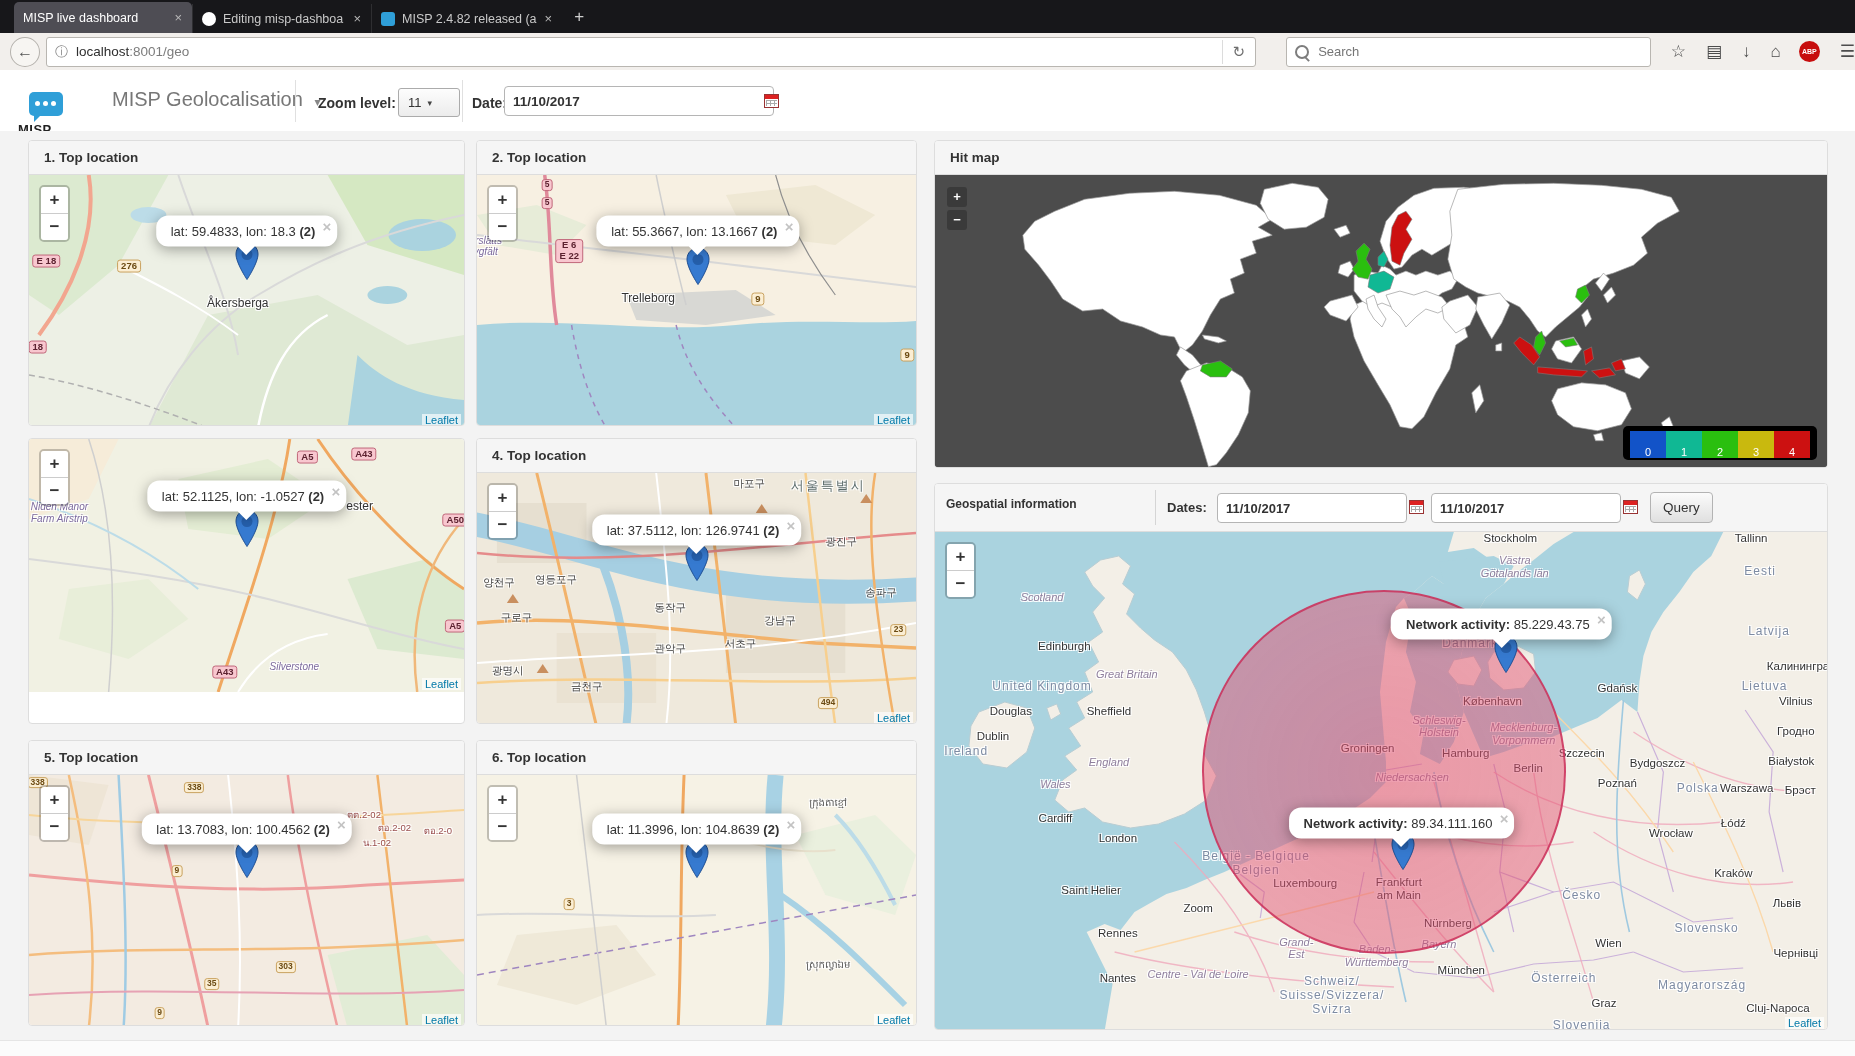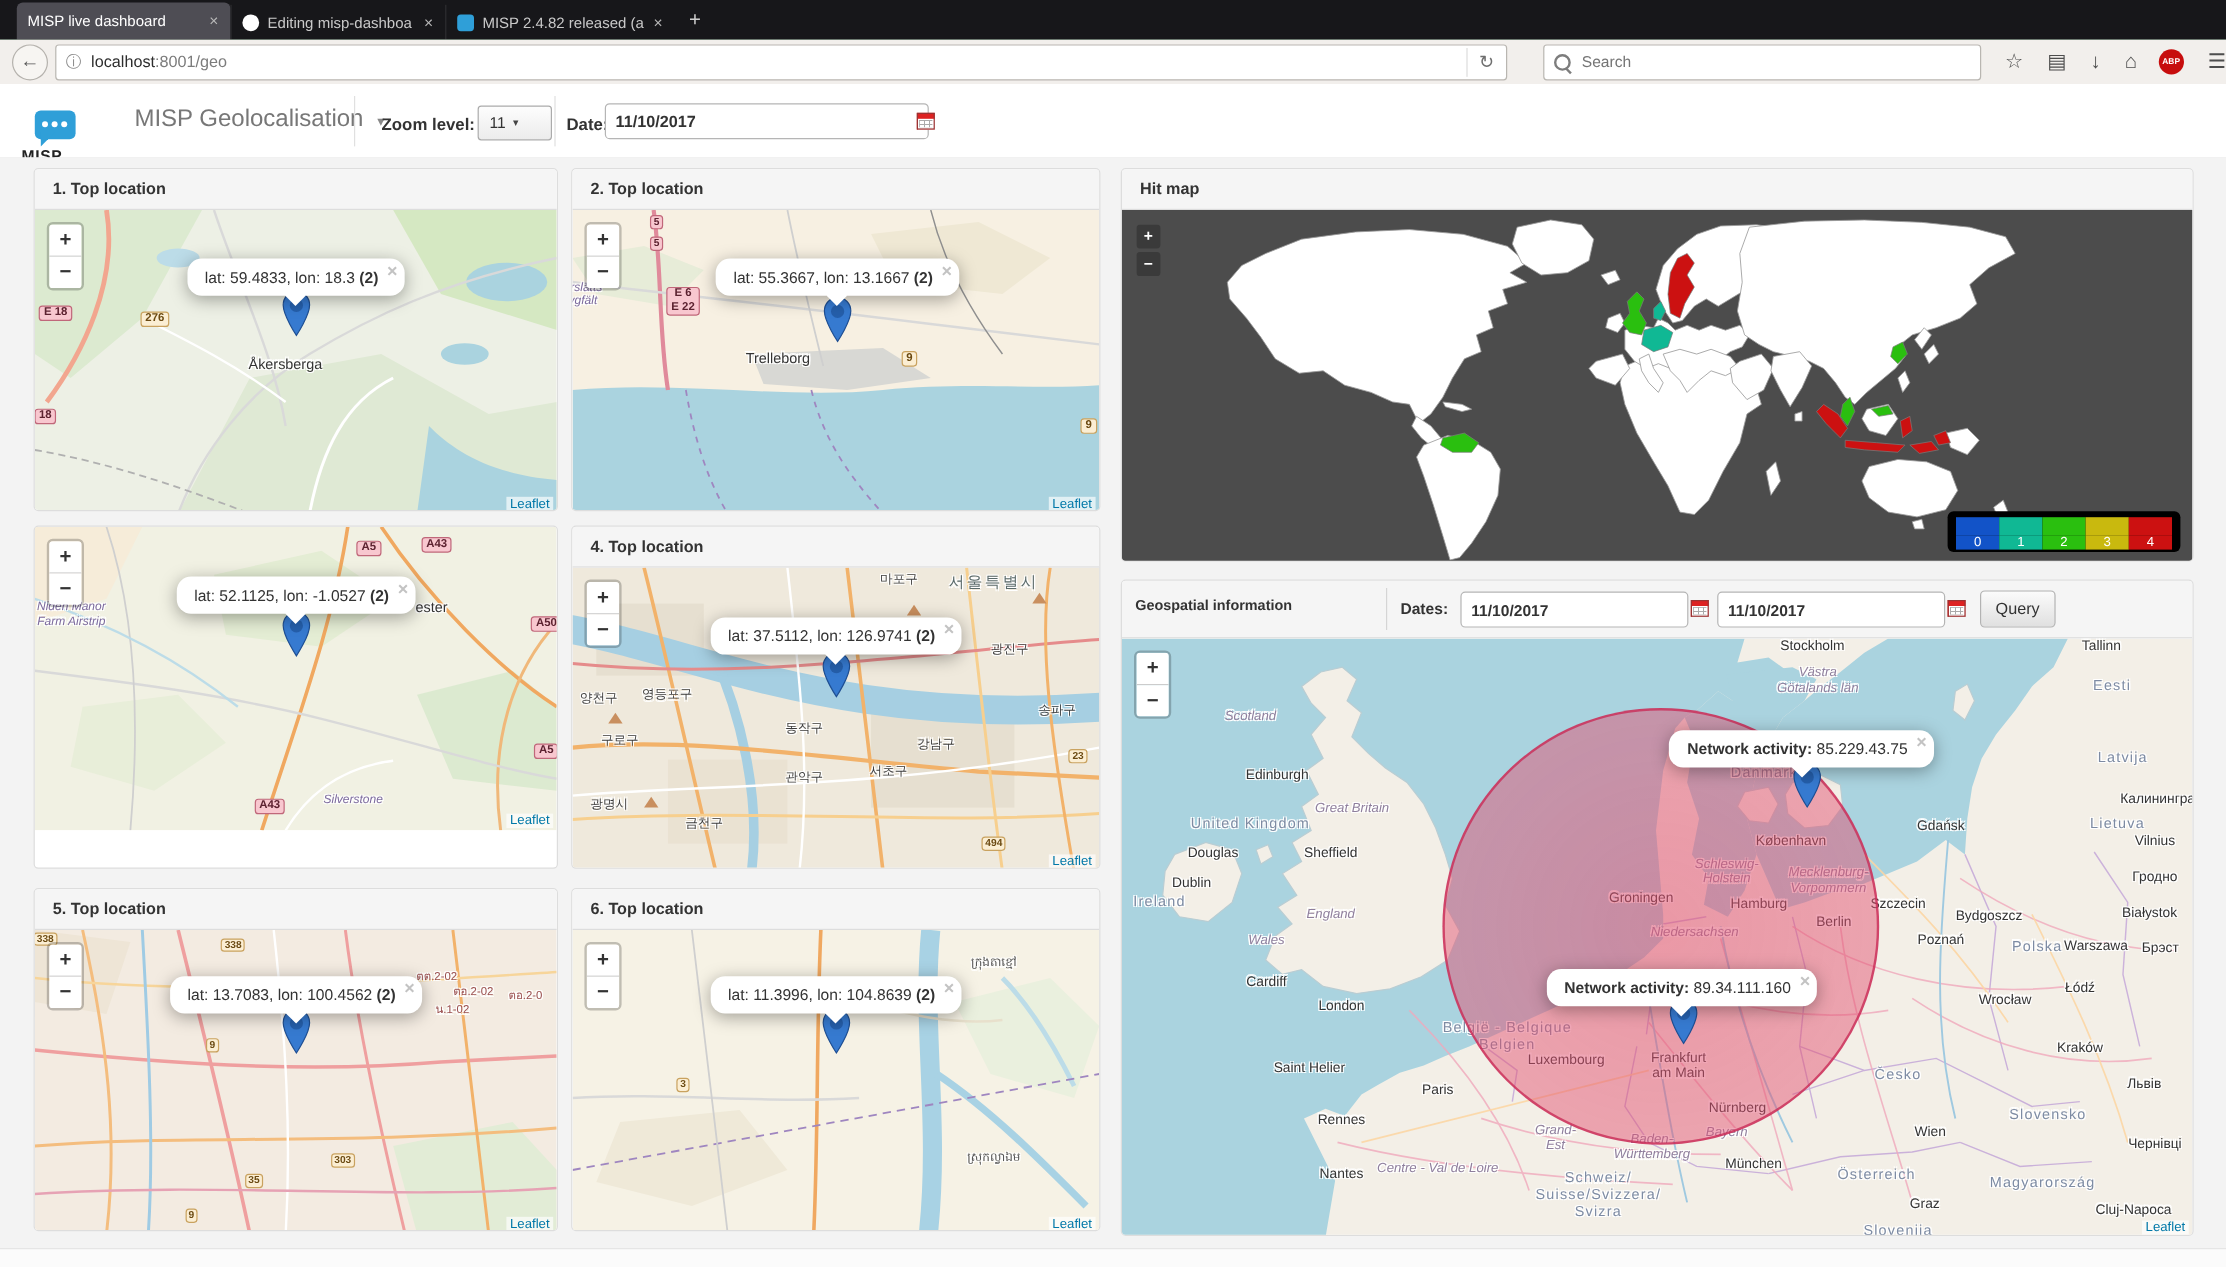--- a/index.html
+++ b/index.html
@@ -566,21 +566,21 @@
             <div class="mlabel city" style="left: 82.5%; top: 60.5%;"><span>Wrocław</span></div>
             <div class="mlabel country" style="left: 36%; top: 66.5%;"><span>België - Belgique
 Belgien</span></div>
             <div class="mlabel city" style="left: 89.5%; top: 68.5%;"><span>Kraków</span></div>
             <div class="mlabel city" style="left: 41.5%; top: 70.5%;"><span>Luxembourg</span></div>
             <div class="mlabel city" style="left: 52%; top: 71.5%;"><span>Frankfurt
 am Main</span></div>
             <div class="mlabel city" style="left: 17.5%; top: 72%;"><span>Saint Helier</span></div>
             <div class="mlabel country" style="left: 72.5%; top: 73%;"><span>Česko</span></div>
             <div class="mlabel city" style="left: 95.5%; top: 74.5%;"><span>Львів</span></div>
-            <div class="mlabel city" style="left: 29.5%; top: 75.5%;"><span>Paris</span></div>
+            <div class="mlabel city" style="left: 29.5%; top: 75.5%;"><span>Zoom</span></div>
             <div class="mlabel city" style="left: 57.5%; top: 78.5%;"><span>Nürnberg</span></div>
             <div class="mlabel country" style="left: 86.5%; top: 79.5%;"><span>Slovensko</span></div>
             <div class="mlabel city" style="left: 20.5%; top: 80.5%;"><span>Rennes</span></div>
             <div class="mlabel region" style="left: 56.5%; top: 82.5%;"><span>Bayern</span></div>
             <div class="mlabel city" style="left: 75.5%; top: 82.5%;"><span>Wien</span></div>
             <div class="mlabel region" style="left: 40.5%; top: 83.5%;"><span>Grand-
 Est</span></div>
             <div class="mlabel region" style="left: 49.5%; top: 85%;"><span>Baden-
 Württemberg</span></div>
             <div class="mlabel city" style="left: 96.5%; top: 84.5%;"><span>Чернівці</span></div>

